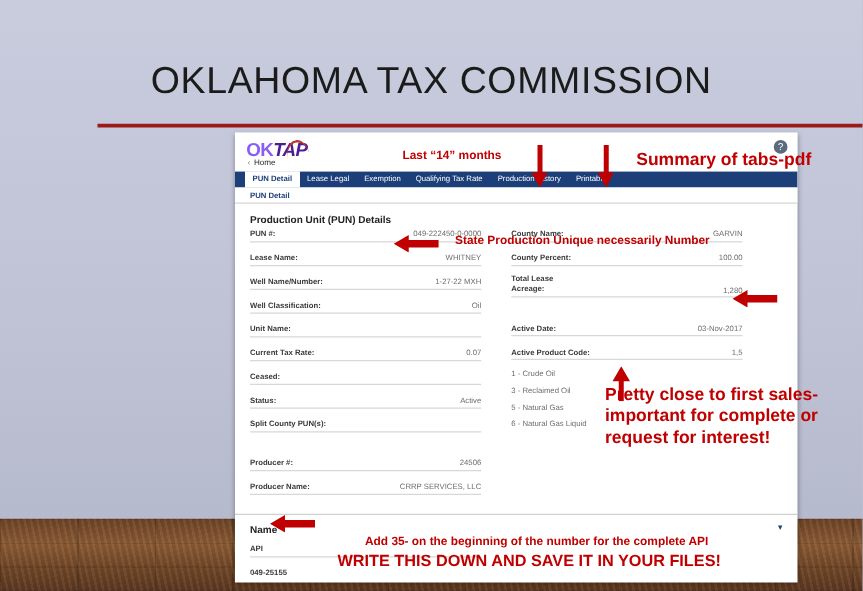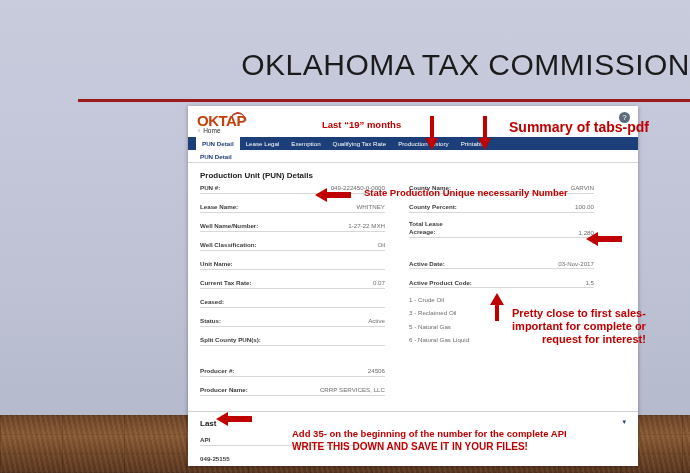--- a/index.html
+++ b/index.html
@@ -42,21 +42,21 @@
   .wall {
     position: absolute;
     left: 0; right: 0; top: 0; height: 415px;
     background: linear-gradient(180deg, #c9ccdd 0%, #c0c3d6 60%, #b6bacd 100%);
   }
 
   .title {
     position: absolute;
     top: 48px;
     left: 0; right: 0;
-    text-align: right;
+    text-align: center;
     font-size: 30px;
     letter-spacing: 0.5px;
     color: #1b1b1b;
     font-family: "Liberation Sans", sans-serif;
     font-weight: 400;
   }
   .title-rule {
     position: absolute;
     top: 99px;
     left: 78px;
@@ -86,22 +86,22 @@
   }
   .logo {
     position: absolute;
     left: 9px;
     top: 6px;
     font-size: 15px;
     font-weight: bold;
     color: #1b3a6b;
     letter-spacing: -0.5px;
   }
-  .logo .ok { color: #c2410c; }
-  .logo .tap { color: #c2410c; }
+  .logo .ok { color: #8b5cf6; }
+  .logo .tap { color: #4c1d95; font-style: italic; }
   .logo-swoosh {
     position: absolute;
     left: 41px;
     top: 6px;
     width: 18px;
     height: 14px;
     border-top: 2px solid #c0392b;
     border-radius: 60% 60% 0 0 / 100% 100% 0 0;
     transform: rotate(-8deg);
   }
@@ -241,24 +241,24 @@
   .arrow {
     position: absolute;
     color: #c00000;
   }
   .arrow svg { display: block; }
 
   .a-last12 { left: 322px; top: 119px; font-size: 9.5px; }
   .a-summary { left: 509px; top: 119px; font-size: 14px; }
   .a-state { left: 364px; top: 187px; font-size: 9.5px; }
   .a-spacing { left: 530px; top: 249px; font-size: 9.5px; text-align: left; }
-  .a-close { left: 512px; top: 307px; font-size: 11px; text-align: right; }
+  .a-close { left: 484px; top: 307px; font-size: 14px; }
   .a-api-line { left: 276px; top: 412px; font-size: 9.5px; }
   .a-api-line2 { left: 276px; top: 428px; font-size: 9.5px; margin-left: 16px; }
-  .a-api-line3 { left: 292px; top: 441px; font-size: 10px; }
+  .a-api-line3 { left: 270px; top: 441px; font-size: 13px; }
 </style>
 </head>
 <body>
 
 <div class="slide">
   <div class="wall"></div>
   <div class="floor"></div>
 
   <div class="title">OKLAHOMA TAX COMMISSION</div>
   <div class="title-rule"></div>
@@ -364,34 +364,34 @@
           <div class="listitem">1 - Crude Oil</div>
           <div class="listitem">3 - Reclaimed Oil</div>
           <div class="listitem">5 - Natural Gas</div>
           <div class="listitem">6 - Natural Gas Liquid</div>
         </div>
 
       </div>
     </div>
 
     <div class="apis">
-      <div class="apis-title">Last</div>
+      <div class="apis-title">Name</div>
       <div class="chev-down">▾</div>
       <div class="fld">
         <span class="lbl">API</span>
         <span class="val"></span>
       </div>
       <div class="fld plain">
         <span class="lbl">049-25155</span>
         <span class="val"></span>
       </div>
     </div>
   </div>
 
-  <div class="anno a-last12">Last “19” months</div>
+  <div class="anno a-last12">Last “14” months</div>
   <div class="anno a-summary">Summary of tabs-pdf</div>
 
   <div class="arrow" style="left:425px; top:116px;">
     <svg width="14" height="34" viewBox="0 0 14 34">
         <path d="M5 0 h4 v22 h4 L7 34 L0 22 h5 z" fill="#c00000"></path>
       </svg>
   </div>
   <div class="arrow" style="left:478px; top:116px;">
     <svg width="14" height="34" viewBox="0 0 14 34">
         <path d="M5 0 h4 v22 h4 L7 34 L0 22 h5 z" fill="#c00000"></path>

